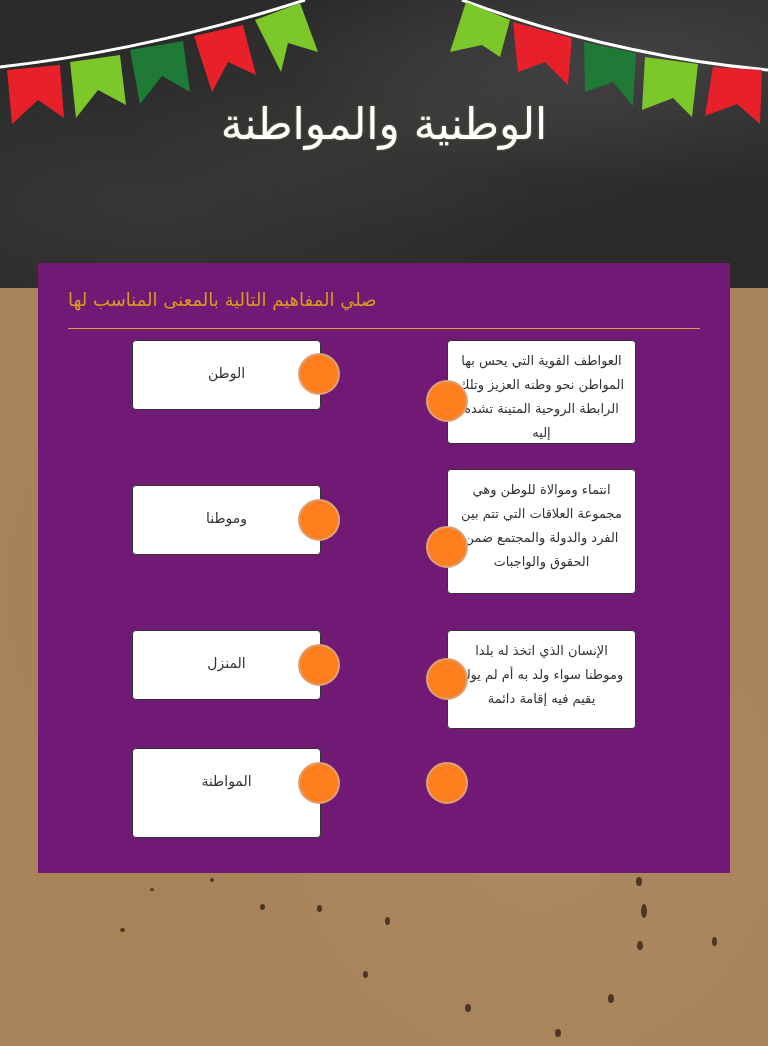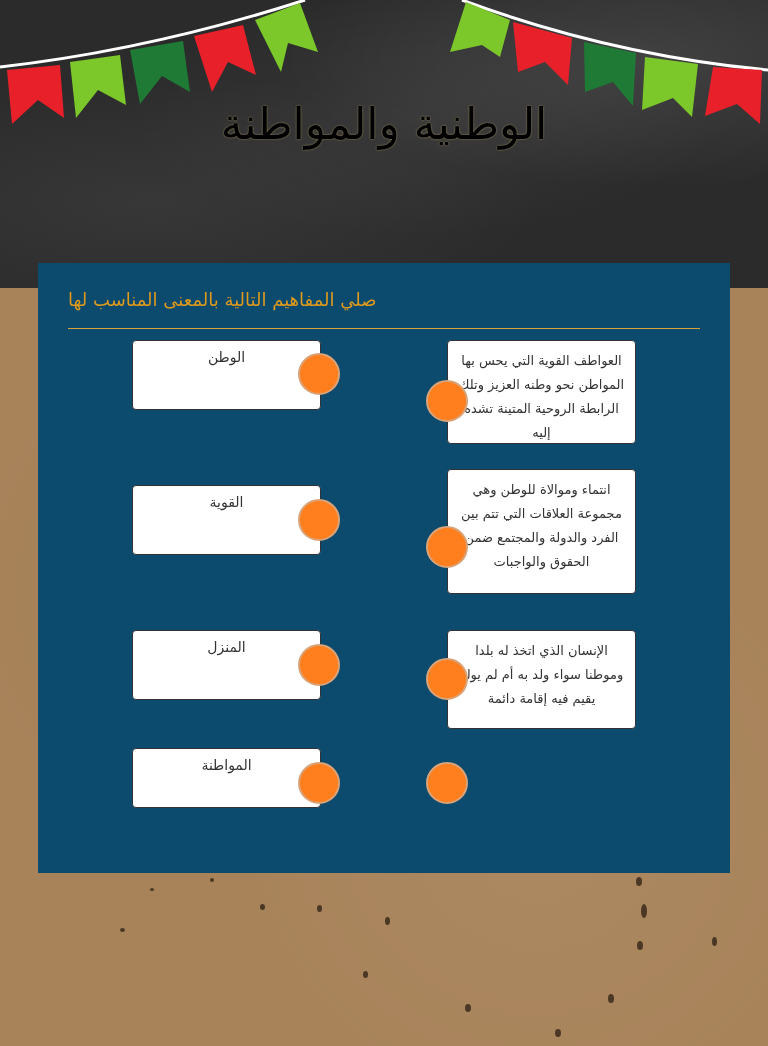--- a/index.html
+++ b/index.html
@@ -20,46 +20,46 @@
       position:absolute; left:0; top:288px; width:768px; height:758px;
       background:
         radial-gradient(circle at 30% 40%, rgba(0,0,0,0.04), transparent 40%),
         radial-gradient(circle at 70% 70%, rgba(255,255,255,0.05), transparent 40%),
         #a8835a;
     }
     .speck { position:absolute; background:#3a2a1a; border-radius:50%; opacity:0.85; }
     .bunting { position:absolute; left:0; top:0; width:768px; height:140px; }
     .title {
       position:absolute; left:0; width:768px; top:98px; text-align:center;
-      font-size:44px; color:#000000; direction:rtl;
+      font-size:44px; color:#ffffff; direction:rtl;
       text-shadow: 0 0 2px rgba(255,230,120,0.5);
       font-family: "DejaVu Sans", sans-serif;
     }
     .panel {
       position:absolute; left:38px; top:263px; width:692px; height:610px;
-      background:#0c4a6e;
+      background:#701a75;
     }
     .instruction {
       position:absolute; left:30px; right:30px; top:26px;
       direction:rtl; text-align:right;
       color:#df9a1c; font-size:18px;
       font-family: "DejaVu Sans", sans-serif;
       display:flex; justify-content:flex-end;
     }
     .instruction span { direction:rtl; }
     .divider {
       position:absolute; left:30px; width:632px; top:65px; height:1px;
       background:#d8a23a;
     }
     .box {
       position:absolute; background:#fff; border:1px solid #333; border-radius:4px;
       box-sizing:border-box; direction:rtl; text-align:center; color:#333;
       font-family: "DejaVu Sans", sans-serif;
     }
-    .term { left:94px; width:189px; height:70px; font-size:14px; padding-top:8px; }
+    .term { left:94px; width:189px; height:70px; font-size:14px; padding-top:24px; }
     .def { left:409px; width:189px; font-size:13px; line-height:24px; padding:8px 10px; }
     .dot {
       position:absolute; width:42px; height:42px; border-radius:50%;
       background:#ff7f1e; border:2px solid #d9a47a; box-sizing:border-box;
       cursor:pointer;
     }
   </style>
 </head>
 <body>
 
@@ -103,27 +103,27 @@
 
 <div class="panel">
   <div class="instruction">
     <span>صلي المفاهيم التالية بالمعنى المناسب لها</span>
   </div>
   <div class="divider"></div>
 
   <div class="box term" style="top:77px">الوطن</div>
   <div class="dot" style="left:260px;top:90px"></div>
 
-  <div class="box term" style="top:222px">القوية</div>
+  <div class="box term" style="top:222px">وموطنا</div>
   <div class="dot" style="left:260px;top:236px"></div>
 
   <div class="box term" style="top:367px">المنزل</div>
   <div class="dot" style="left:260px;top:381px"></div>
 
-  <div class="box term" style="top:485px;height:60px;">المواطنة</div>
+  <div class="box term" style="top:485px;height:90px;">المواطنة</div>
   <div class="dot" style="left:260px;top:499px"></div>
 
   <div class="box def" style="top:77px;height:104px">العواطف القوية التي يحس بها المواطن نحو وطنه العزيز وتلك الرابطة الروحية المتينة تشده إليه</div>
   <div class="dot" style="left:388px;top:117px"></div>
 
   <div class="box def" style="top:206px;height:125px">انتماء وموالاة للوطن وهي مجموعة العلاقات التي تتم بين الفرد والدولة والمجتمع ضمن الحقوق والواجبات</div>
   <div class="dot" style="left:388px;top:263px"></div>
 
   <div class="box def" style="top:367px;height:99px">الإنسان الذي اتخذ له بلدا وموطنا سواء ولد به أم لم يولد يقيم فيه إقامة دائمة</div>
   <div class="dot" style="left:388px;top:395px"></div>

